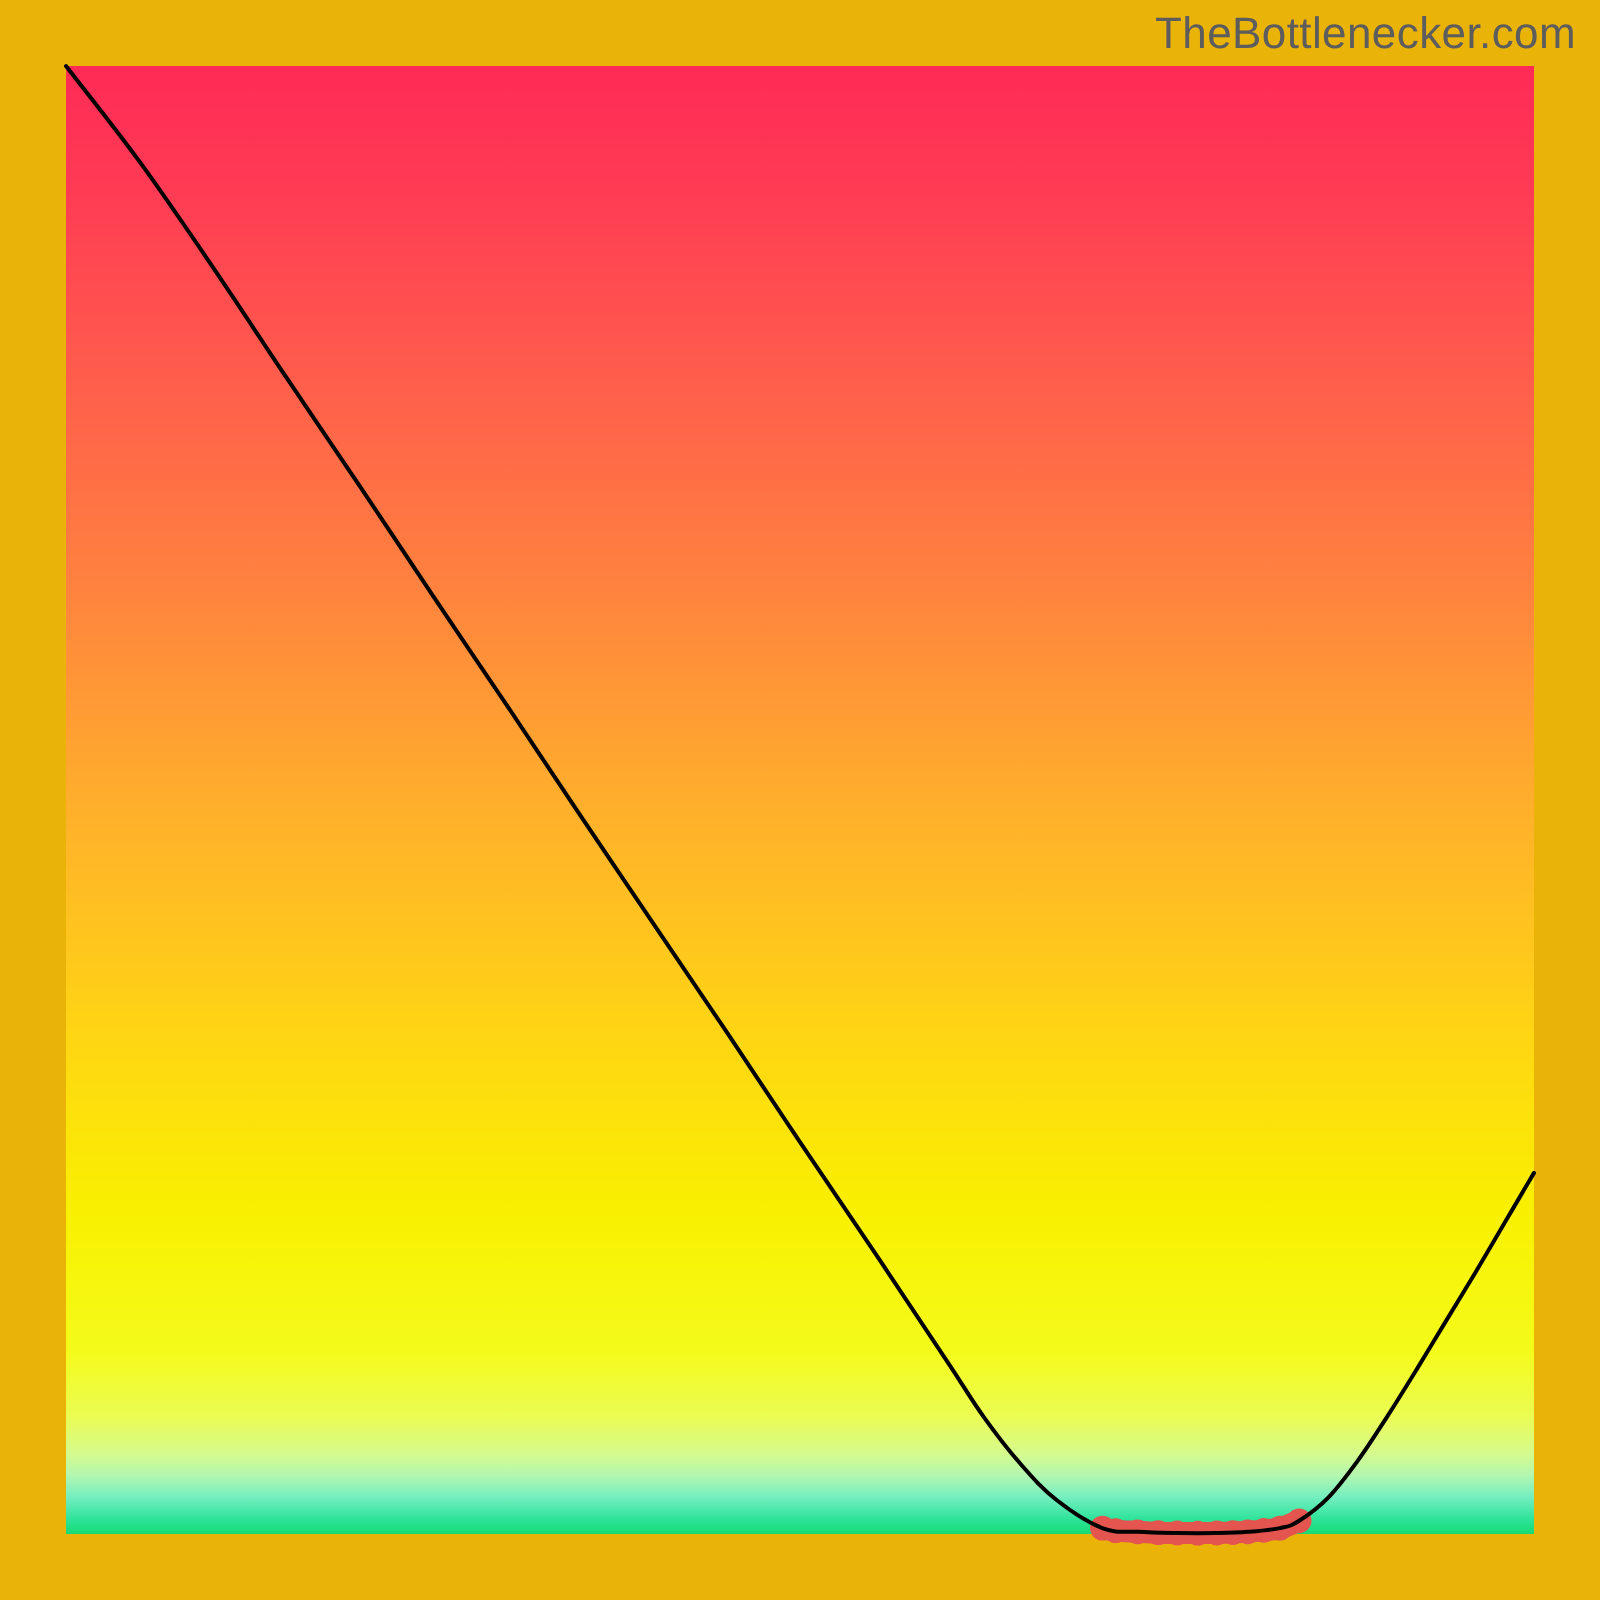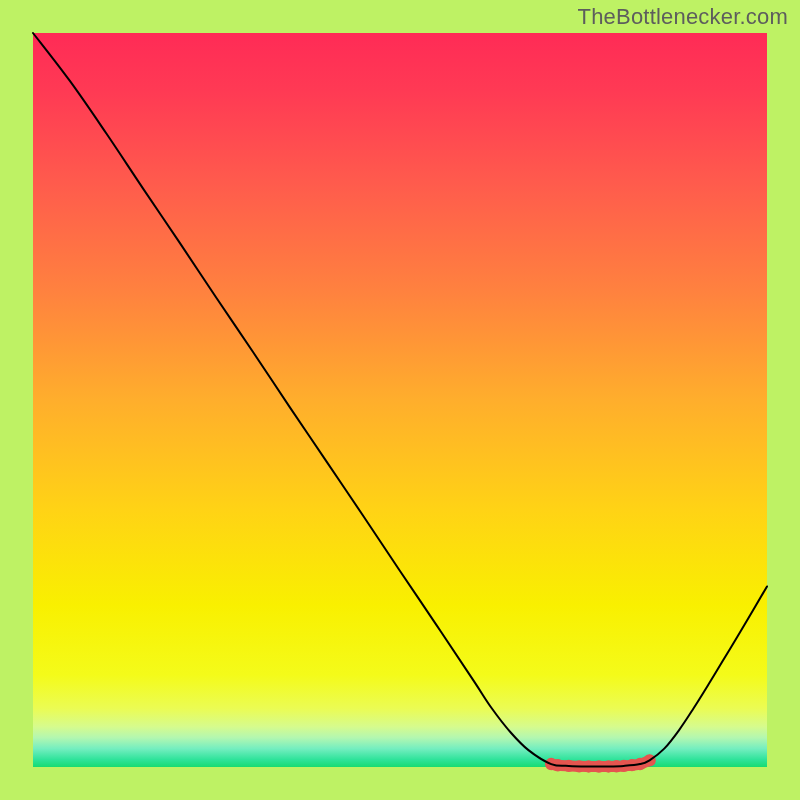--- a/index.html
+++ b/index.html
@@ -10,21 +10,21 @@
     background: #000000;
     overflow: hidden;
     font-family: Arial, Helvetica, sans-serif;
   }
   .frame {
     position: absolute;
     left: 0;
     top: 0;
     width: 800px;
     height: 800px;
-    background: #bef264;
+    background: #eab308;
   }
   .watermark {
     position: absolute;
     top: 4px;
     right: 12px;
     color: #5d5d5d;
     font-size: 22px;
     font-weight: 500;
     letter-spacing: 0.2px;
     z-index: 5;

